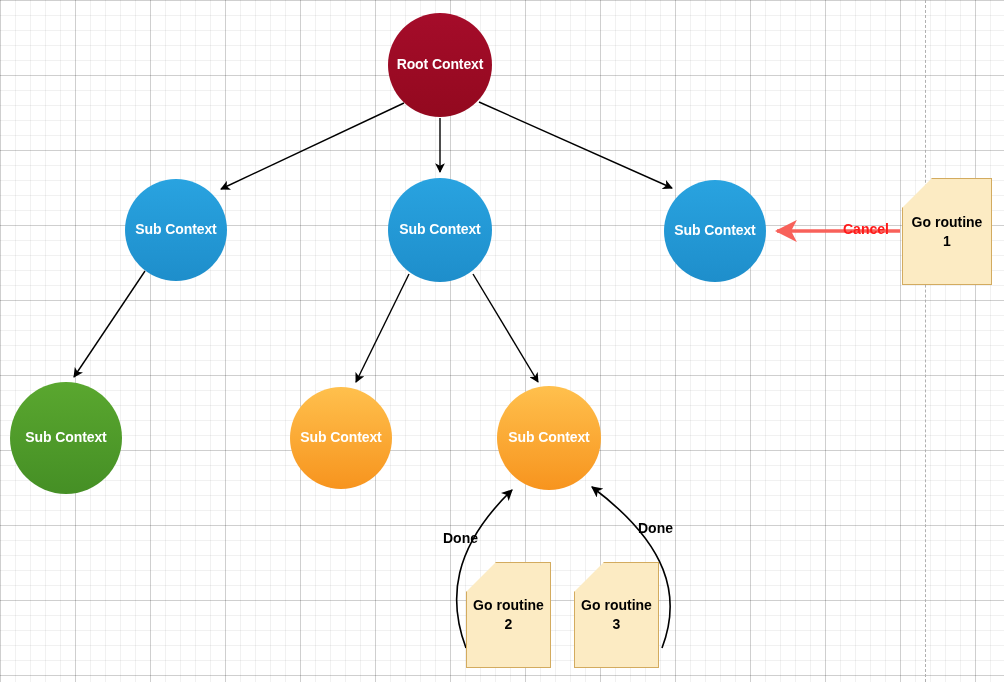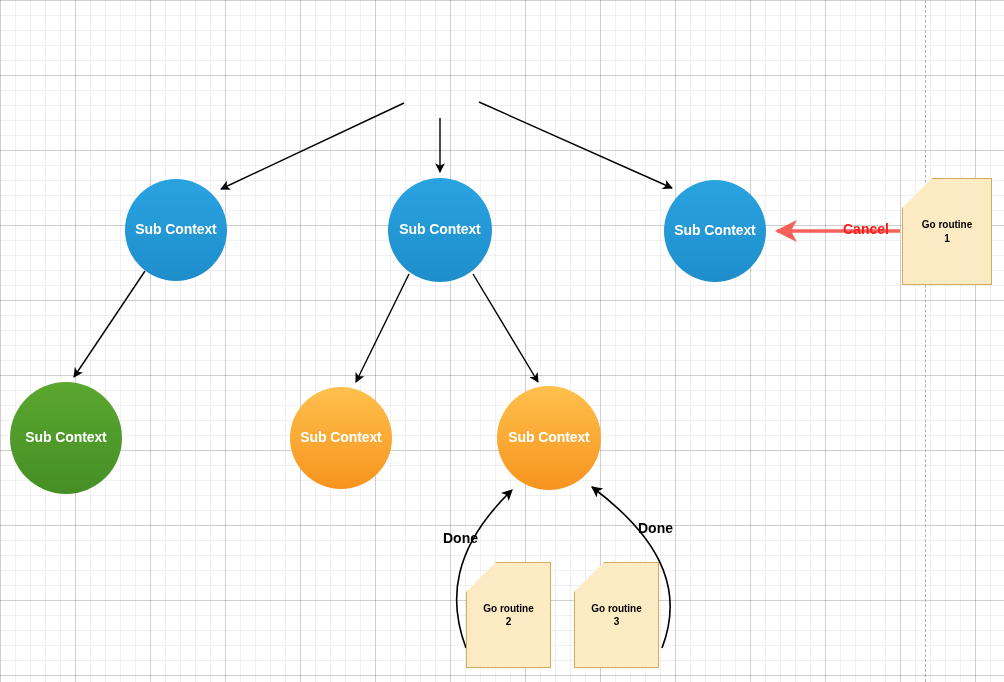--- a/index.html
+++ b/index.html
@@ -71,21 +71,21 @@
   .note {
     position: absolute;
     box-sizing: border-box;
     background: #fcebc3;
     border: 1px solid #d3ab5f;
     clip-path: polygon(30px 0, 100% 0, 100% 100%, 0 100%, 0 30px);
     display: flex;
     align-items: center;
     justify-content: center;
     text-align: center;
-    font-size: 10px;
+    font-size: 14px;
     font-weight: bold;
     color: #000000;
     line-height: 1.35;
   }
   .edge-label {
     position: absolute;
     font-size: 14px;
     font-weight: bold;
     color: #000000;
     white-space: nowrap;
@@ -130,20 +130,23 @@
 
     <path d="M 473 274 L 538 382" stroke="#000000" stroke-width="1.4" fill="none" marker-end="url(#arrow)"></path>
 
     <path d="M 900 231 L 777 231" stroke="#f8615a" stroke-width="3.4" fill="none" marker-end="url(#arrow-red)"></path>
 
     <path d="M 466 648 C 448 600, 452 548, 512 490" stroke="#000000" stroke-width="1.6" fill="none" marker-end="url(#arrow)"></path>
 
     <path d="M 662 648 C 682 596, 668 544, 592 487" stroke="#000000" stroke-width="1.6" fill="none" marker-end="url(#arrow)"></path>
   </svg>
 
+  <div class="node node-root" style="left:388px; top:13px; width:104px; height:104px;">
+    <span>Root Context</span>
+  </div>
 
   <div class="node node-blue" style="left:125px; top:179px; width:102px; height:102px;">
     <span>Sub Context</span>
   </div>
 
   <div class="node node-blue" style="left:388px; top:178px; width:104px; height:104px;">
     <span>Sub Context</span>
   </div>
 
   <div class="node node-blue" style="left:664px; top:180px; width:102px; height:102px;">

